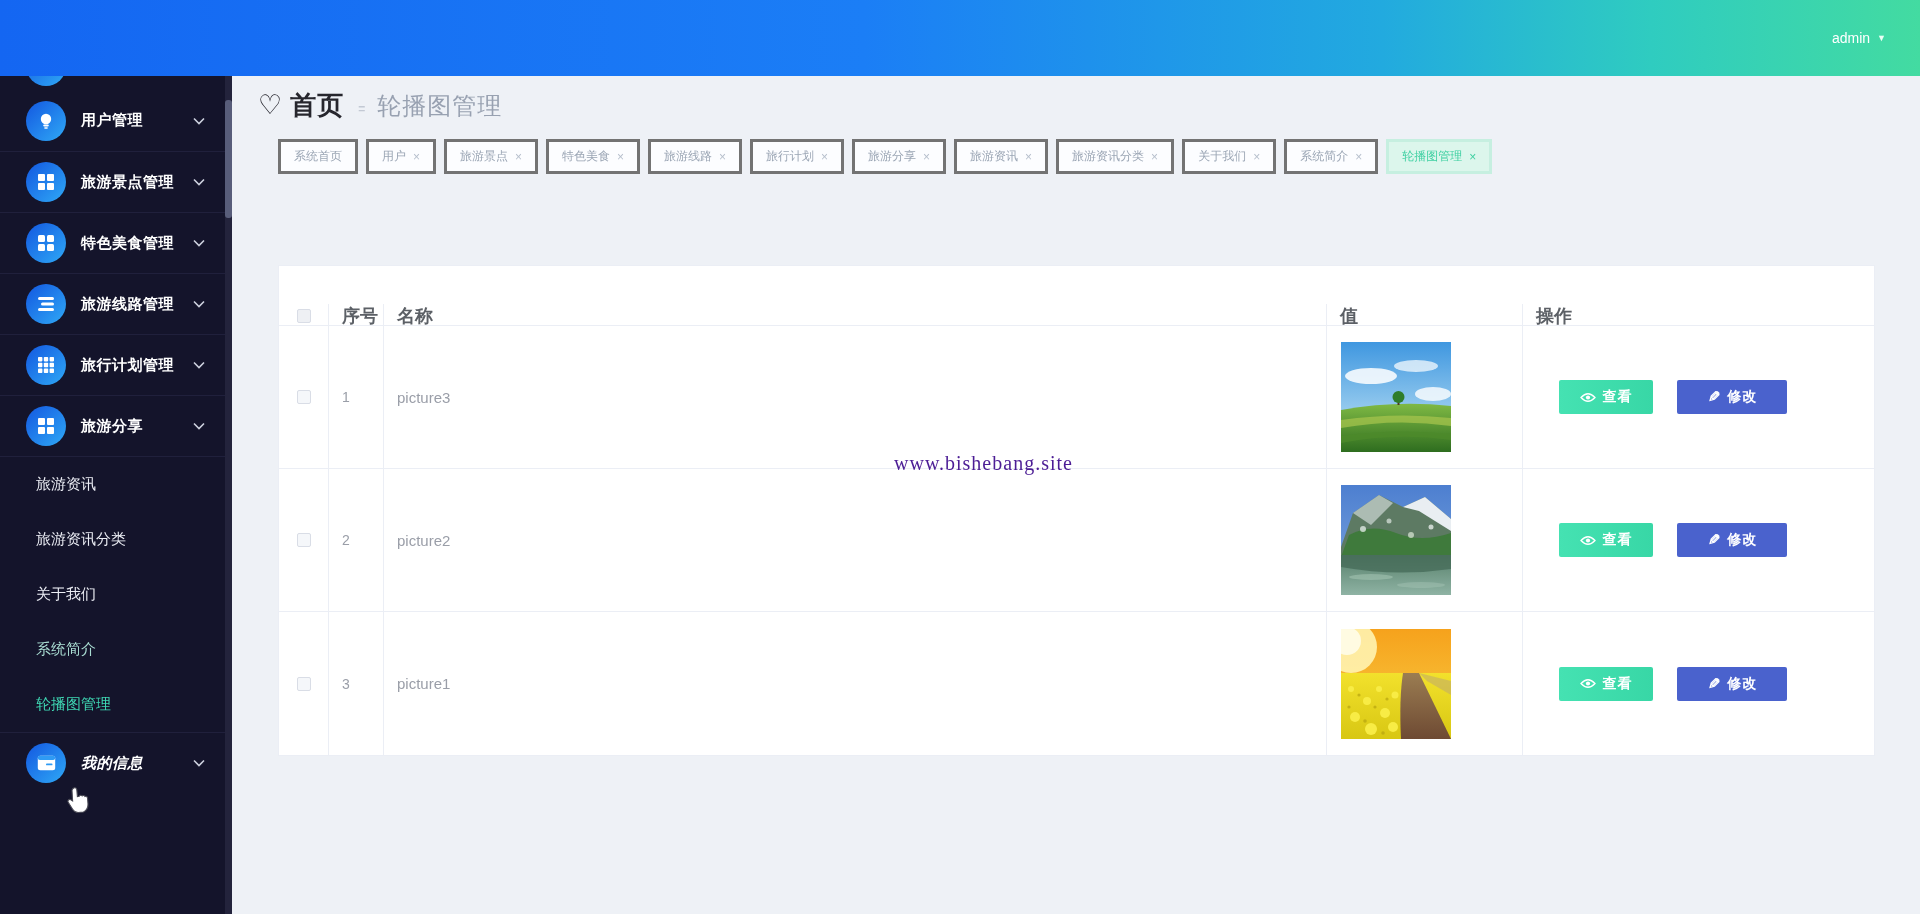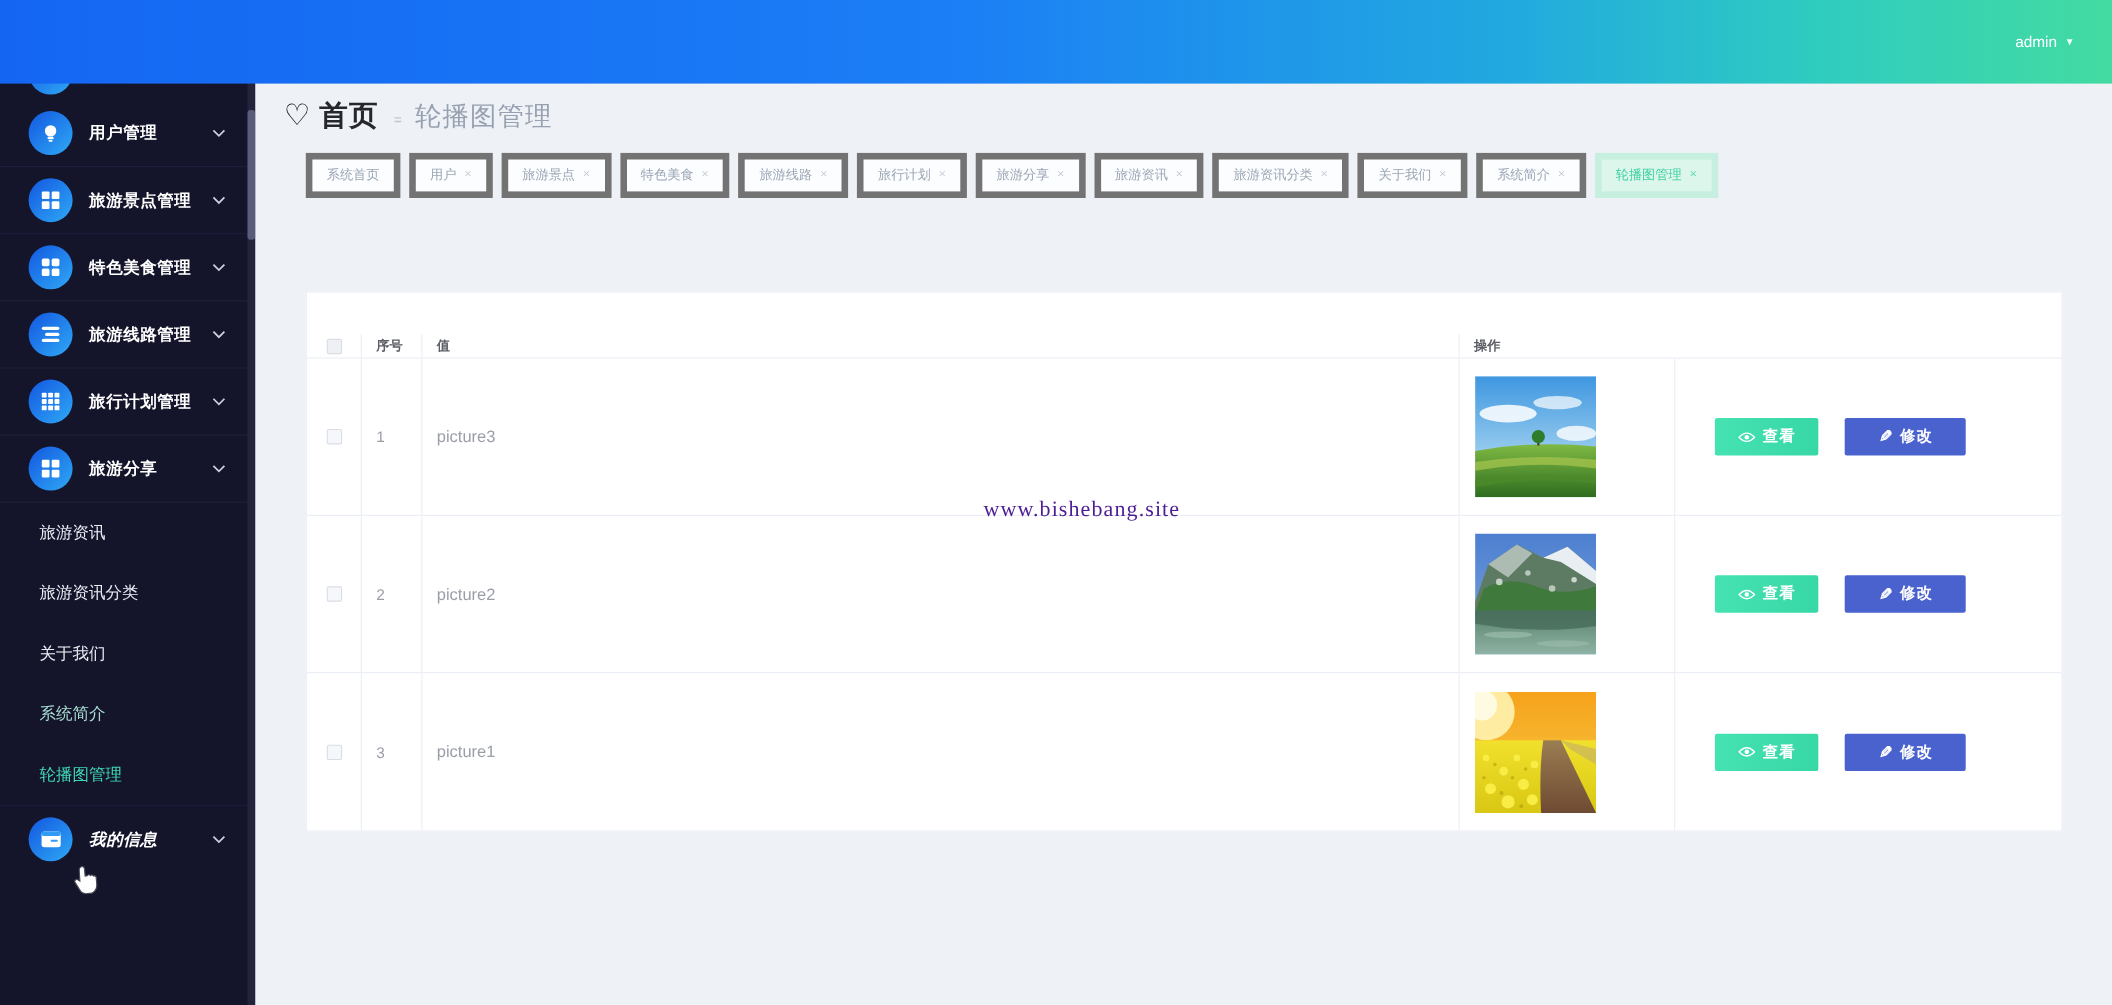--- a/index.html
+++ b/index.html
@@ -41,33 +41,33 @@
   
   .content { position:absolute; top:68px; left:232px; width:1688px; height:846px; background:#eef1f6; }
 
   .breadcrumb { display:flex; align-items:center; padding:20px 0 0 26px; }
   .heart { font-size:27px; color:#23232b; margin-right:8px; line-height:1; }
   .bc-home { font-size:26px; font-weight:bold; color:#26262d; letter-spacing:1px; }
   .bc-sep { font-size:12px; color:#c3c9d4; margin:6px 12px 0 14px; font-weight:bold; }
   .bc-cur { font-size:24px; color:#98a1b1; letter-spacing:1px; }
 
   .tags { display:flex; align-items:center; gap:8px; margin:16px 0 0 46px; }
-  .tag { display:inline-flex; align-items:flex-start; gap:7px; padding:6px 13px; background:#fcfdff;
-         border:6px solid #737373; font-size:12px; color:#9aa5b4; cursor:pointer; white-space:nowrap;font-family:Liberation Serif, serif; }
+  .tag { display:inline-flex; align-items:center; gap:7px; padding:6px 13px; background:#fcfdff;
+         border:3px solid #737373; font-size:12px; color:#9aa5b4; cursor:pointer; white-space:nowrap; }
   .tag .x { color:#b6bfcc; font-size:12px; }
   .tag.active { background:#dcf6ec; border-color:#c6efe0; color:#3fd0a2; }
   .tag.active .x { color:#3fd0a2; }
 
   
   .tablebox { position:absolute; top:197px; left:46px; width:1597px; background:#fff; border:1px solid #ebeef5; }
   .trow { display:grid; grid-template-columns:50px 55px 943px 196px 351px; }
   .trow > div { border-right:1px solid #ebeef5; display:flex; align-items:center; }
   .trow > div:last-child { border-right:none; }
   .thead { height:60px; border-bottom:1px solid #ebeef5; }
-  .thead .cell { font-size:12px; color:#5c6066; font-weight:bold;margin-top:38px; }
+  .thead .cell { font-size:18px; color:#5c6066; font-weight:bold;margin-top:38px; }
   .tr { height:143px; border-bottom:1px solid #ebeef5; }
   .tr:last-child { border-bottom:none; }
   .cell-check { justify-content:center; }
   .cell-idx { padding-left:13px; font-size:14px; color:#9a9ea8; }
   .cell-name { padding-left:13px; font-size:15px; color:#9a9ea8; }
   .cell-img { padding-left:14px; }
   .cell-act { padding-left:36px; gap:24px; }
   .checkbox { width:14px; height:14px; border:1px solid #d9dde6; border-radius:2px; background:#f5f7fa; cursor:pointer; }
   .thead .checkbox { background:#eef0f4; }
   .thumb { width:110px; height:110px; display:block; }
@@ -291,20 +291,21 @@
         <span class="x">×</span>
       </span>
   </div>
 
   <div class="tablebox">
     <div class="trow thead">
       <div class="cell cell-check">
           <span class="checkbox"></span>
         </div>
       <div class="cell cell-idx">序号</div>
+      <div class="cell cell-name">名称</div>
       <div class="cell cell-name">值</div>
       <div class="cell cell-name">操作</div>
     </div>
 
     <div class="trow tr">
       <div class="cell-check">
           <span class="checkbox"></span>
         </div>
       <div class="cell-idx">1</div>
       <div class="cell-name">picture3</div>

